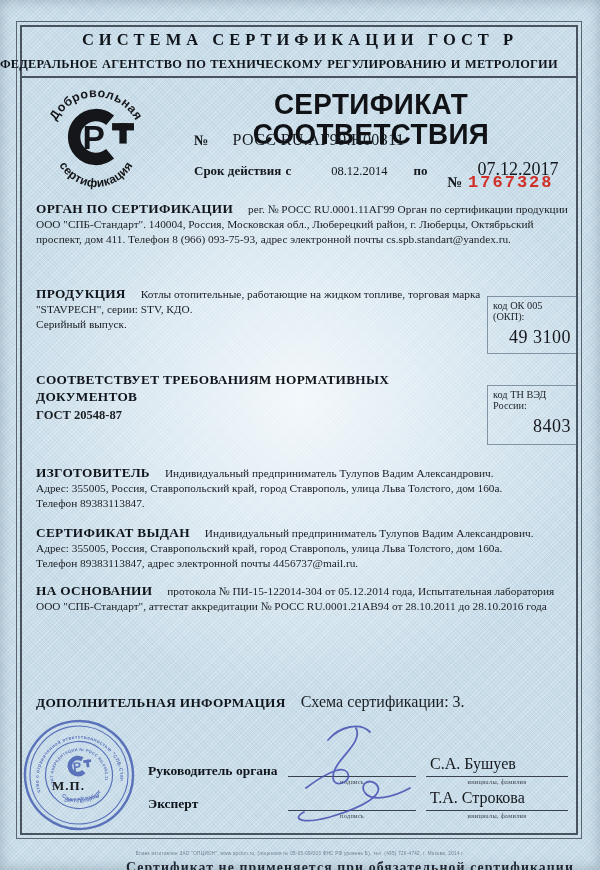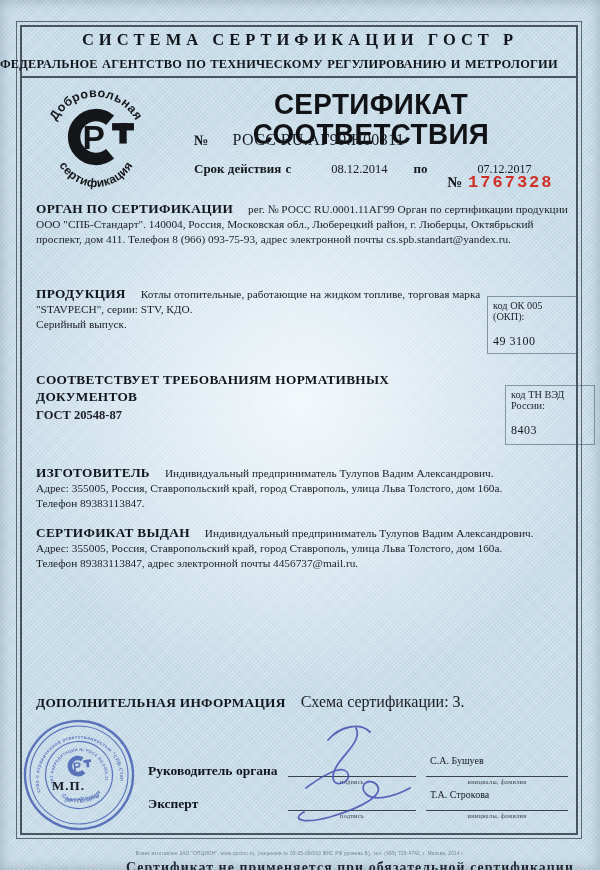--- a/index.html
+++ b/index.html
@@ -29,60 +29,60 @@
   .logo{left:42px;top:84px;width:108px;height:106px}
 
   .numline{left:194px;top:131px;font-size:13px}
   .numline .nlabel{font:700 14.5px "Liberation Serif",serif;margin-right:24px}
   .numline .nvalue{font-size:16px;letter-spacing:.4px}
   .validity{left:194px;top:159px;white-space:nowrap}
   .validity .vlabel{font:700 13px "Liberation Serif",serif;margin-right:4px}
   .validity .vfrom{font:700 13px "Liberation Serif",serif}
   .validity .vdate1{font-size:12.5px;margin-left:40px}
   .validity .vto{font:700 13px "Liberation Serif",serif;margin-left:26px}
-  .validity .vdate2{font-size:12px;margin-left:50px}
+  .validity .vdate2{font-size:18px;margin-left:50px}
   .serialrow{left:447px;top:173px;white-space:nowrap}
   .serialrow .slabel{font:700 15px "Liberation Serif",serif}
   .serialrow .svalue{font:700 17px "Liberation Mono",monospace;letter-spacing:2px;margin-left:6px;color:#d03028}
 
   .para{font:11.3px/15px "Liberation Serif",serif;color:#191d22}
   .plabel{font:700 13.3px "Liberation Serif",serif;letter-spacing:.3px;margin-right:15px;color:#10151c}
   .plabel.block{display:block;margin-right:0;line-height:17px}
   .pline{display:block}
   .p-org{left:36px;top:201px;width:532px}
   .p-prod{left:36px;top:286px;width:452px}
   .p-conf{left:36px;top:371px;width:446px}
   .gost{display:block;font:700 12.5px/16px "Liberation Serif",serif;margin-top:2px}
   .p-manu{left:36px;top:465px;width:532px;line-height:14.5px}
   .p-issued{left:36px;top:525px;width:532px;line-height:14.5px}
   .p-basis{left:36px;top:583px;width:538px}
   .p-addl{left:36px;top:694px;width:520px}
   .p-addl .ptext{font-size:16px}
 
   .codebox{border:1.2px solid rgba(72,94,114,.6);padding:3px 5px}
   .cb-okp{left:487px;top:296px;width:90px;height:58px}
-  .cb-tnved{left:505px;top:385px;width:90px;height:60px}
+  .cb-tnved{left:487px;top:385px;width:90px;height:60px}
   .codebox .cblabel{display:block;font-size:10.3px;color:#1c2127}
-  .codebox .cbvalue{display:block;text-align:left;font-size:12px;letter-spacing:.5px;margin-top:12px}
+  .codebox .cbvalue{display:block;text-align:right;font-size:18px;letter-spacing:.5px;margin-top:5px}
 
   .stamp{left:20px;top:716px;width:118px;height:118px;opacity:.78;transform:rotate(-7deg)}
   .mp{left:52px;top:778px;font:700 13px "Liberation Serif",serif;letter-spacing:1px;color:#181c21}
 
   .sig-role{font:700 13.5px "Liberation Serif",serif;color:#10151c;white-space:nowrap}
   .role1{left:148px;top:763px}
   .role2{left:148px;top:796px}
   .sigblock{width:128px}
   .sigb1{left:288px;top:757px}
   .sigb2{left:288px;top:791px}
   .sigblock .line{height:20px;border-bottom:1px solid #39424c}
   .cap{display:block;text-align:center;font-size:6.3px;color:#3c444d;padding-top:1px;letter-spacing:.3px}
   .nameblock{width:142px}
   .nameb1{left:426px;top:755px}
   .nameb2{left:426px;top:789px}
-  .nameblock .nametext{display:block;font-size:10px;padding-left:4px;height:22px;border-bottom:1px solid #39424c}
+  .nameblock .nametext{display:block;font-size:16px;padding-left:4px;height:22px;border-bottom:1px solid #39424c}
   .sigs{left:270px;top:712px;width:220px;height:115px}
 
   .footnote{left:120px;top:860px;width:460px;text-align:center;
     font:600 13.8px/16px "Liberation Serif",serif;letter-spacing:1.1px;color:#1f2831}
   .print-footer{left:0;top:851px;width:100%;text-align:center;
     font:4.6px "Liberation Sans",sans-serif;letter-spacing:.3px;color:#6d7f8f}
 
   svg text{font-family:"Liberation Sans",sans-serif}
 </style>
 </head>
@@ -165,20 +165,23 @@
     <span class="pline">Адрес: 355005, Россия, Ставропольский край, город Ставрополь, улица Льва Толстого, дом 160а.</span>
     <span class="pline">Телефон 89383113847.</span>
   </div>
 
   <div class="abs para p-issued">
     <span class="plabel">СЕРТИФИКАТ ВЫДАН</span><span class="ptext">Индивидуальный предприниматель Тулупов Вадим Александрович.</span>
     <span class="pline">Адрес: 355005, Россия, Ставропольский край, город Ставрополь, улица Льва Толстого, дом 160а.</span>
     <span class="pline">Телефон 89383113847, адрес электронной почты 4456737@mail.ru.</span>
   </div>
 
+  <div class="abs para p-basis">
+    <span class="plabel">НА ОСНОВАНИИ</span><span class="ptext">протокола № ПИ-15-122014-304 от 05.12.2014 года, Испытательная лаборатория ООО "СПБ-Стандарт", аттестат аккредитации № РОСС RU.0001.21АВ94 от 28.10.2011 до 28.10.2016 года</span>
+  </div>
 
   <div class="abs para p-addl">
     <span class="plabel">ДОПОЛНИТЕЛЬНАЯ ИНФОРМАЦИЯ</span><span class="ptext">Схема сертификации: 3.</span>
   </div>
 
   <svg class="abs stamp" viewBox="0 0 118 118">
     <defs>
       <path id="st-r1" d="M 18.5,70 A 41,41 0 1 1 99.5,70" fill="none"></path>
       <path id="st-r2" d="M 34,68 A 26,26 0 1 1 84,68" fill="none"></path>
       <path id="st-r3" d="M 34,70 A 27,27 0 0 0 84,70" fill="none"></path>

